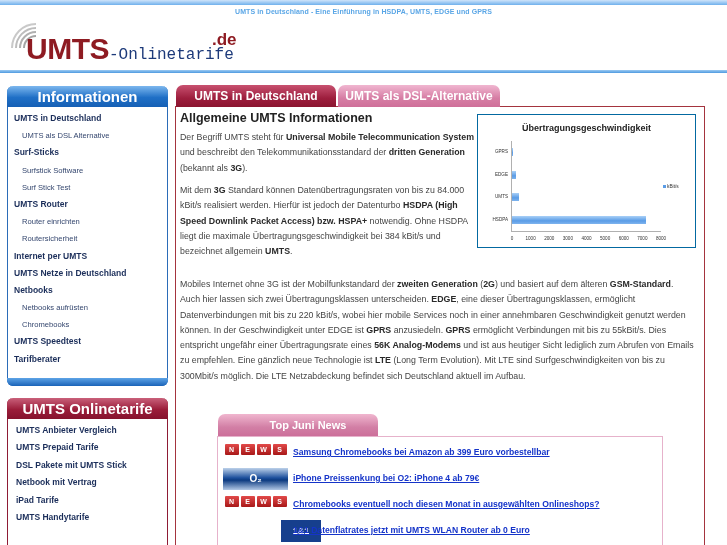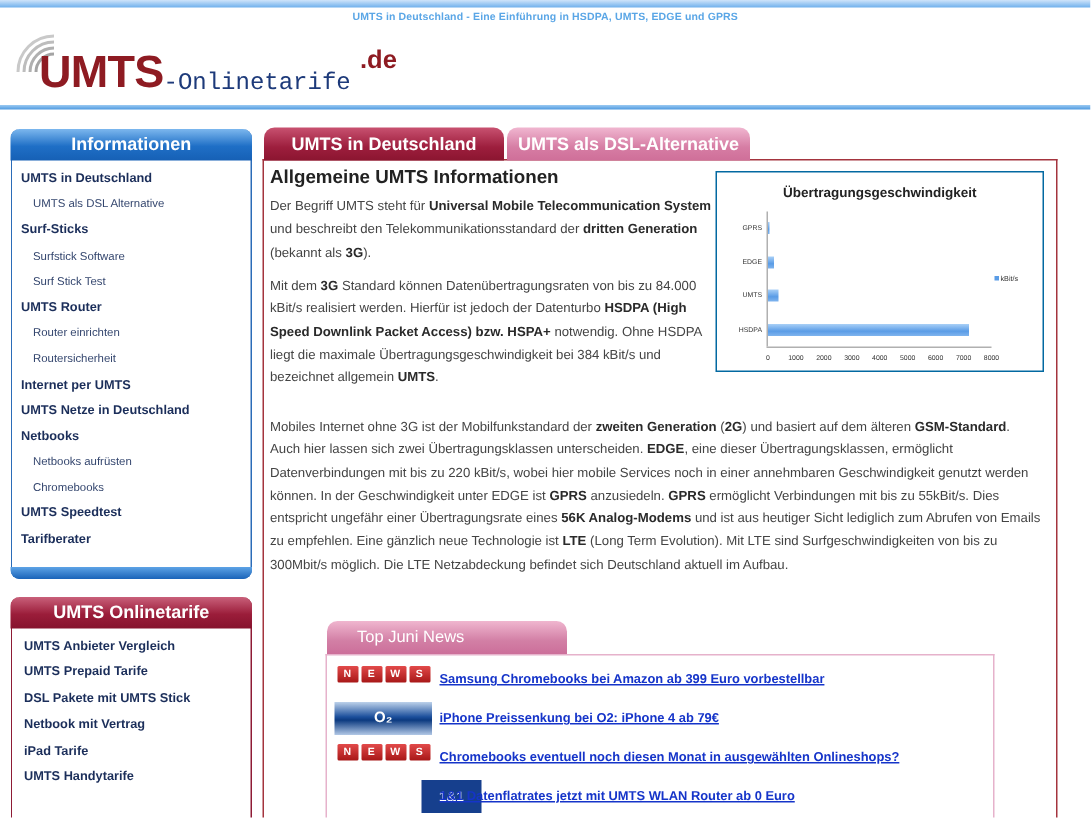--- a/index.html
+++ b/index.html
@@ -10,32 +10,32 @@
     background: linear-gradient(#cfe4fa, #6fb0ec); }
   .tagline { position: absolute; left: 0; top: 8px; width: 727px; text-align: center;
     font-size: 7px; font-weight: bold; color: #5aa6e6; letter-spacing: 0.1px; }
 
   .logo { position: absolute; left: 4px; top: 18px; width: 250px; height: 50px; }
   .logo-waves { position: absolute; left: 2px; top: 0; width: 36px; height: 36px; }
   .logo-umts { position: absolute; left: 22px; top: 14px; font-size: 30px; font-weight: bold;
     color: #8e1b22; letter-spacing: -0.5px; font-family: "Liberation Sans", sans-serif; }
   .logo-online { position: absolute; left: 105px; top: 28px; font-size: 16px; color: #1d3a7a;
     font-family: Liberation Mono, monospace; }
-  .logo-de { position: absolute; left: 208px; top: 12px; font-size: 17px; font-weight: bold; color: #8e1b22; margin-left: 28px; }
+  .logo-de { position: absolute; left: 208px; top: 12px; font-size: 17px; font-weight: bold; color: #8e1b22; }
 
   .header-line { position: absolute; left: 0; top: 70px; width: 727px; height: 3px;
     background: linear-gradient(#9ccaf2, #4e9ae0); }
 
   
   .sidebox { position: absolute; left: 7px; width: 161px; background: #fff; }
   .sidebox-blue { top: 86px; height: 300px; border: 1px solid #2b6cb8; border-top: none; border-radius: 6px 6px 6px 6px; }
   .sidebox-blue .sb-head { background: linear-gradient(#7cb7ee, #1f6fc6 55%, #1660b5); }
   .sidebox-red { top: 398px; height: 160px; border: 1px solid #8e1b35; border-top: none; border-radius: 6px 6px 0 0; }
   .sidebox-red .sb-head { background: linear-gradient(#c9607a, #9b1d3a 55%, #86122d); }
-  .sb-head { height: 21px; border-radius: 6px 6px 0 0; color: #fff; font-size: 12px; font-weight: bold;
+  .sb-head { height: 21px; border-radius: 6px 6px 0 0; color: #fff; font-size: 15px; font-weight: bold;
     text-align: center; line-height: 21px; margin: 0 -1px; }
   .sb-list { list-style: none; padding: 3px 0 0 0; }
   .sb-item { display: block; font-size: 8.5px; font-weight: bold; color: #1b2e5a; height: 17.2px;
     line-height: 17.2px; padding-left: 6px; white-space: nowrap; cursor: pointer; }
   .sb-item.sub { font-weight: normal; font-size: 7.6px; color: #34466e; padding-left: 14px; }
   .sidebox-blue .sb-bottom { position: absolute; left: -1px; right: -1px; bottom: -1px; height: 8px;
     background: linear-gradient(#5da3e6, #1a63b8); border-radius: 0 0 6px 6px; }
   .sidebox-red .sb-item { padding-left: 8px; height: 17.4px; line-height: 17.4px; }
 
   
@@ -63,21 +63,21 @@
   .cat-label { position: absolute; left: 0; width: 30px; text-align: right; font-size: 4.6px; color: #333; }
   .bar { position: absolute; left: 34px; height: 8px;
     background: linear-gradient(#a9d0f7, #5a9ce6 60%, #7fb4ee); }
   .x-tick { position: absolute; top: 121px; font-size: 4.6px; color: #333; transform: translateX(-50%); }
   .legend { position: absolute; left: 185px; top: 69px; font-size: 4.8px; color: #333; }
   .legend-swatch { display: inline-block; width: 3px; height: 3px; background: #5a9ce6; margin-right: 1px; }
 
   
   .news-tab { position: absolute; left: 218px; top: 414px; width: 160px; height: 22px;
     border-radius: 7px 7px 0 0; background: linear-gradient(#f0b6cf, #d27fa5 60%, #cc6f9a);
-    color: #fff; font-size: 11px; font-weight: normal; line-height: 22px; padding-left: 20px; }
+    color: #fff; font-size: 11px; font-weight: bold; text-align: center; line-height: 22px; padding-left: 20px; }
   .news-box { position: absolute; left: 217px; top: 436px; width: 446px; height: 115px;
     border: 1px solid #e6b2cb; border-bottom: none; }
   .news-row { position: absolute; left: 223px; height: 24px; width: 430px; }
   .news-icon { position: absolute; left: 0; top: 0; width: 65px; height: 22px; }
   .news-link { position: absolute; left: 70px; top: 5px; font-size: 8.6px; font-weight: bold;
     color: #1534c9; text-decoration: underline; white-space: nowrap; cursor: pointer; }
 
   .ic-news { display: flex; gap: 2px; justify-content: center; padding-top: 2px; }
   .ic-news span { display: inline-block; width: 14px; height: 11px; background: linear-gradient(#e24a4a, #a81818);
     color: #fff; font-size: 7px; font-weight: bold; text-align: center; line-height: 11px; border-radius: 1px; }

